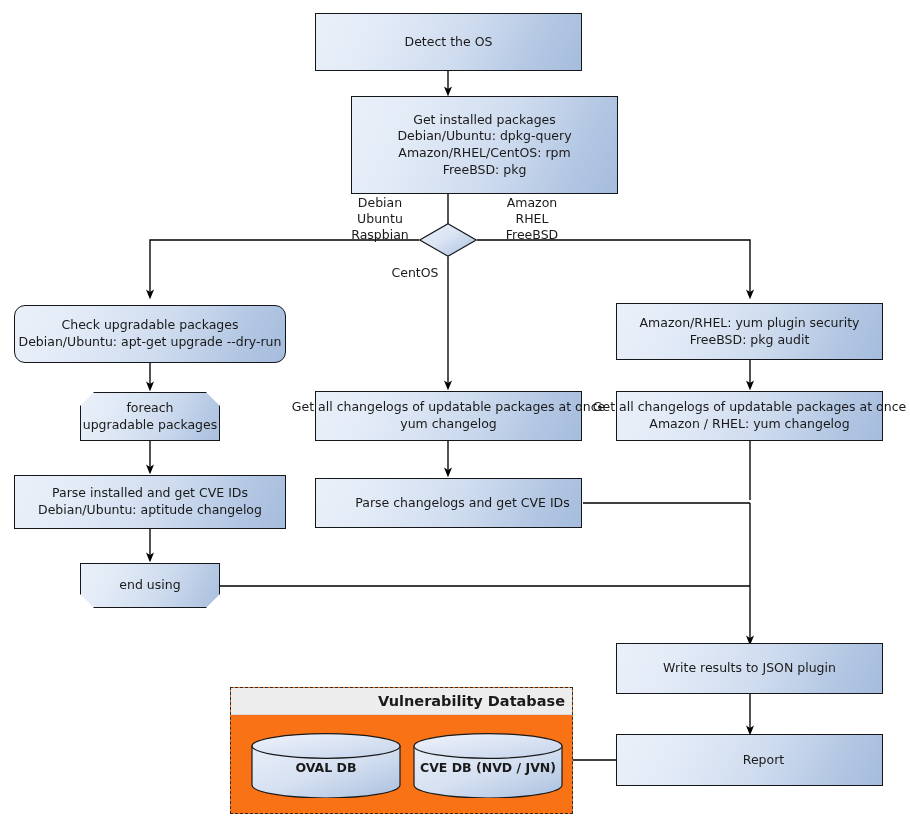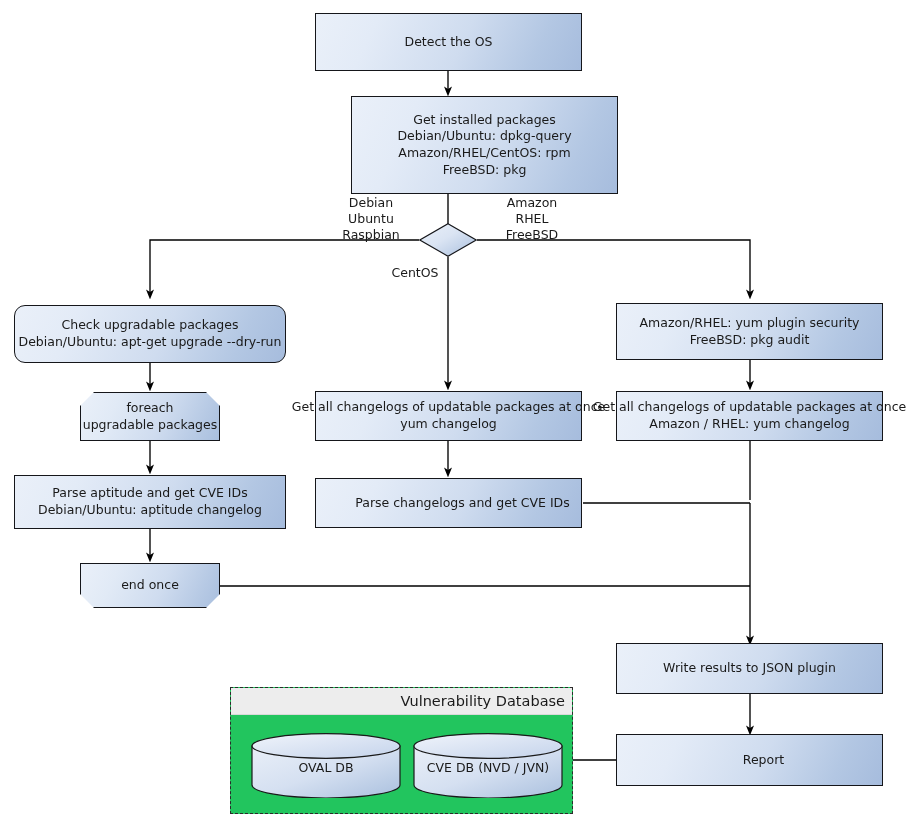--- a/index.html
+++ b/index.html
@@ -23,21 +23,21 @@
      clip-path:polygon(14px 0,calc(100% - 14px) 0,100% 14px,100% 100%,0 100%,0 14px);}
   
   .loopend{border:1px solid #15161a;
      background:linear-gradient(115deg,#eaf0f9 0%,#e1eaf6 25%,#cfdcef 58%,#b6c9e4 85%,#a9bfde 100%);
      -webkit-clip-path:polygon(0 0,100% 0,100% calc(100% - 14px),calc(100% - 14px) 100%,14px 100%,0 calc(100% - 14px));
      clip-path:polygon(0 0,100% 0,100% calc(100% - 14px),calc(100% - 14px) 100%,14px 100%,0 calc(100% - 14px));}
 
   .edgelabel{position:absolute;font-size:12.5px;line-height:1.28;text-align:center;white-space:pre-line;}
 
   
-  .frame{position:absolute;box-sizing:border-box;border:1.5px dashed #2b2b2b;background:#22c55e;}
+  .frame{position:absolute;box-sizing:border-box;border:1.5px dashed #2b2b2b;background:#f97316;font-weight:bold;}
   .frame-head{position:absolute;left:0;top:0;right:0;height:26px;background:#ededed;
               border-bottom:1px solid #d9d9d9;display:flex;align-items:center;
               justify-content:flex-end;padding-right:7px;font-size:14.5px;color:#1a1a1a;}
 
   
   .cyl{position:absolute;}
   .cyl .cyl-label{position:absolute;left:0;right:0;top:50%;transform:translateY(-42%);
                   text-align:center;font-size:12.5px;color:#1a1a1a;z-index:3;}
 </style>
 </head>
@@ -101,45 +101,45 @@
         <linearGradient id="dg" x1="0" y1="0" x2="1" y2="1">
           <stop offset="0%" stop-color="#eaf0f9"></stop>
           <stop offset="45%" stop-color="#dae4f3"></stop>
           <stop offset="100%" stop-color="#a9bfde"></stop>
         </linearGradient>
       </defs>
       <polygon points="29,0.8 57.2,17 29,33.2 0.8,17" fill="url(#dg)" stroke="#15161a" stroke-width="1.2"></polygon>
     </svg>
   </div>
 
-  <div class="edgelabel" style="left:325px;top:195px;width:92px;">Debian
+  <div class="edgelabel" style="left:334px;top:195px;width:92px;">Debian
 Ubuntu
 Raspbian</div>
   <div class="edgelabel" style="left:486px;top:195px;width:92px;">Amazon
 RHEL
 FreeBSD</div>
   <div class="edgelabel" style="left:385px;top:265px;width:60px;">CentOS</div>
 
   <div class="node proc" style="left:14px;top:305px;width:272px;height:58px;flex-direction:column;border-radius:11px;">
     <span class="txt">Check upgradable packages</span>
     <span class="txt">Debian/Ubuntu: apt-get upgrade --dry-run</span>
   </div>
 
   <div class="node loopstart" style="left:80px;top:392px;width:140px;height:49px;flex-direction:column;">
     <span class="txt">foreach</span>
     <span class="txt">upgradable  packages</span>
   </div>
 
   <div class="node proc" style="left:14px;top:475px;width:272px;height:54px;flex-direction:column;">
-    <span class="txt">Parse aptitude and get  CVE IDs</span>
+    <span class="txt">Parse installed and get  CVE IDs</span>
     <span class="txt">Debian/Ubuntu: aptitude changelog</span>
   </div>
 
   <div class="node loopend" style="left:80px;top:563px;width:140px;height:45px;">
-    <span class="txt">end once</span>
+    <span class="txt">end using</span>
   </div>
 
   <div class="node proc" style="left:315px;top:391px;width:267px;height:50px;flex-direction:column;">
     <span class="txt">Get all changelogs of updatable packages at once</span>
     <span class="txt">yum changelog</span>
   </div>
 
   <div class="node proc" style="left:315px;top:478px;width:267px;height:50px;padding-left:28px;">
     <span class="txt">Parse changelogs and get CVE IDs</span>
   </div>

